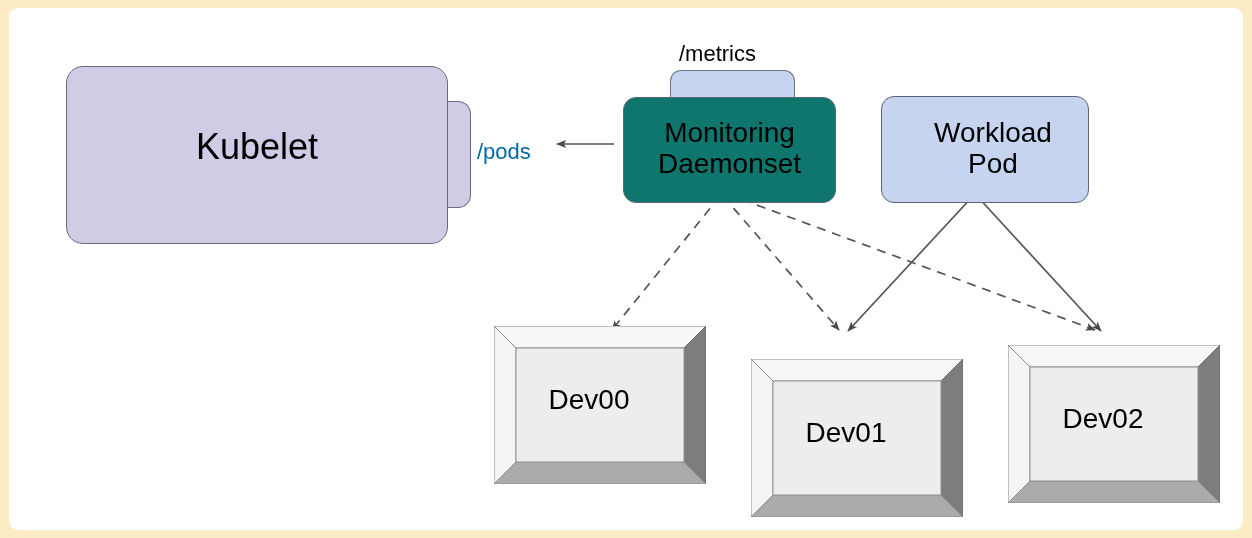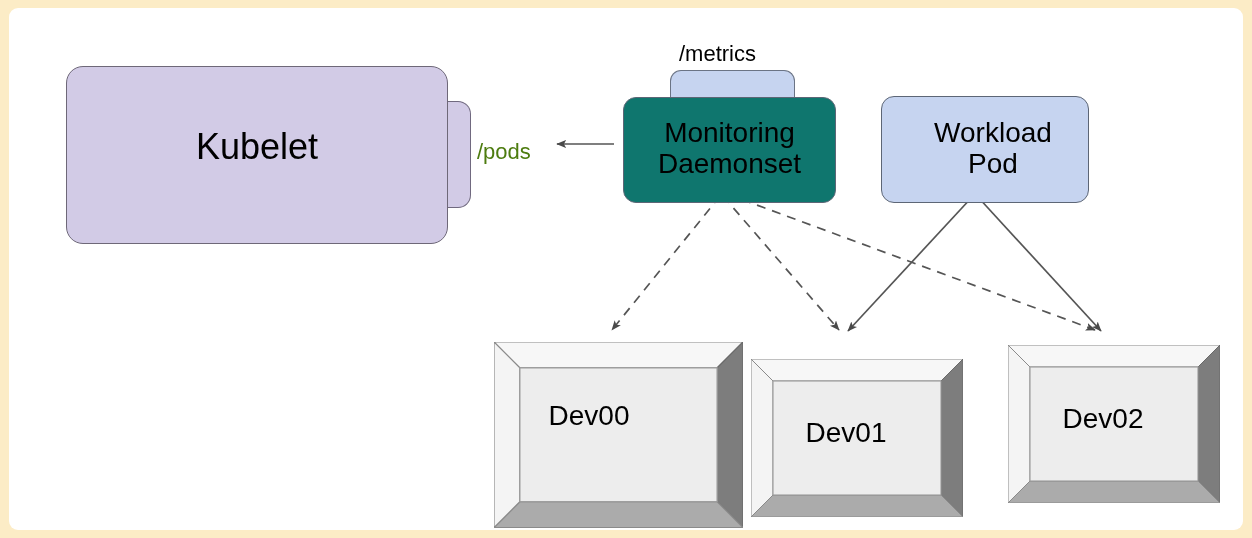--- a/index.html
+++ b/index.html
@@ -76,21 +76,21 @@
     top: 60px;
     font-size: 36px;
     text-align: center;
   }
 
   #pods-endpoint-label {
     position: absolute;
     left: 468px;
     top: 131px;
     font-size: 22px;
-    color: #4d7c0f;
+    color: #0369a1;
     white-space: nowrap;
   }
 
   
   #metrics-endpoint-label {
     position: absolute;
     left: 670px;
     top: 33px;
     font-size: 22px;
     color: #000000;
@@ -155,21 +155,21 @@
   .device .dev-label {
     position: absolute;
     left: 0;
     top: 58px;
     width: 190px;
     text-align: center;
     font-size: 28px;
     color: #000000;
     pointer-events: none;
   }
-  #device-0 { left: 485px; top: 334px; padding-left: 37px; }
+  #device-0 { left: 485px; top: 318px; }
   #device-1 { left: 742px; top: 337px; margin-top: 14px; }
   #device-2 { left: 999px; top: 337px; text-decoration: underline; }
 
   
   #connectors {
     position: absolute;
     left: 0; top: 0;
     width: 1234px;
     height: 522px;
     pointer-events: none;

